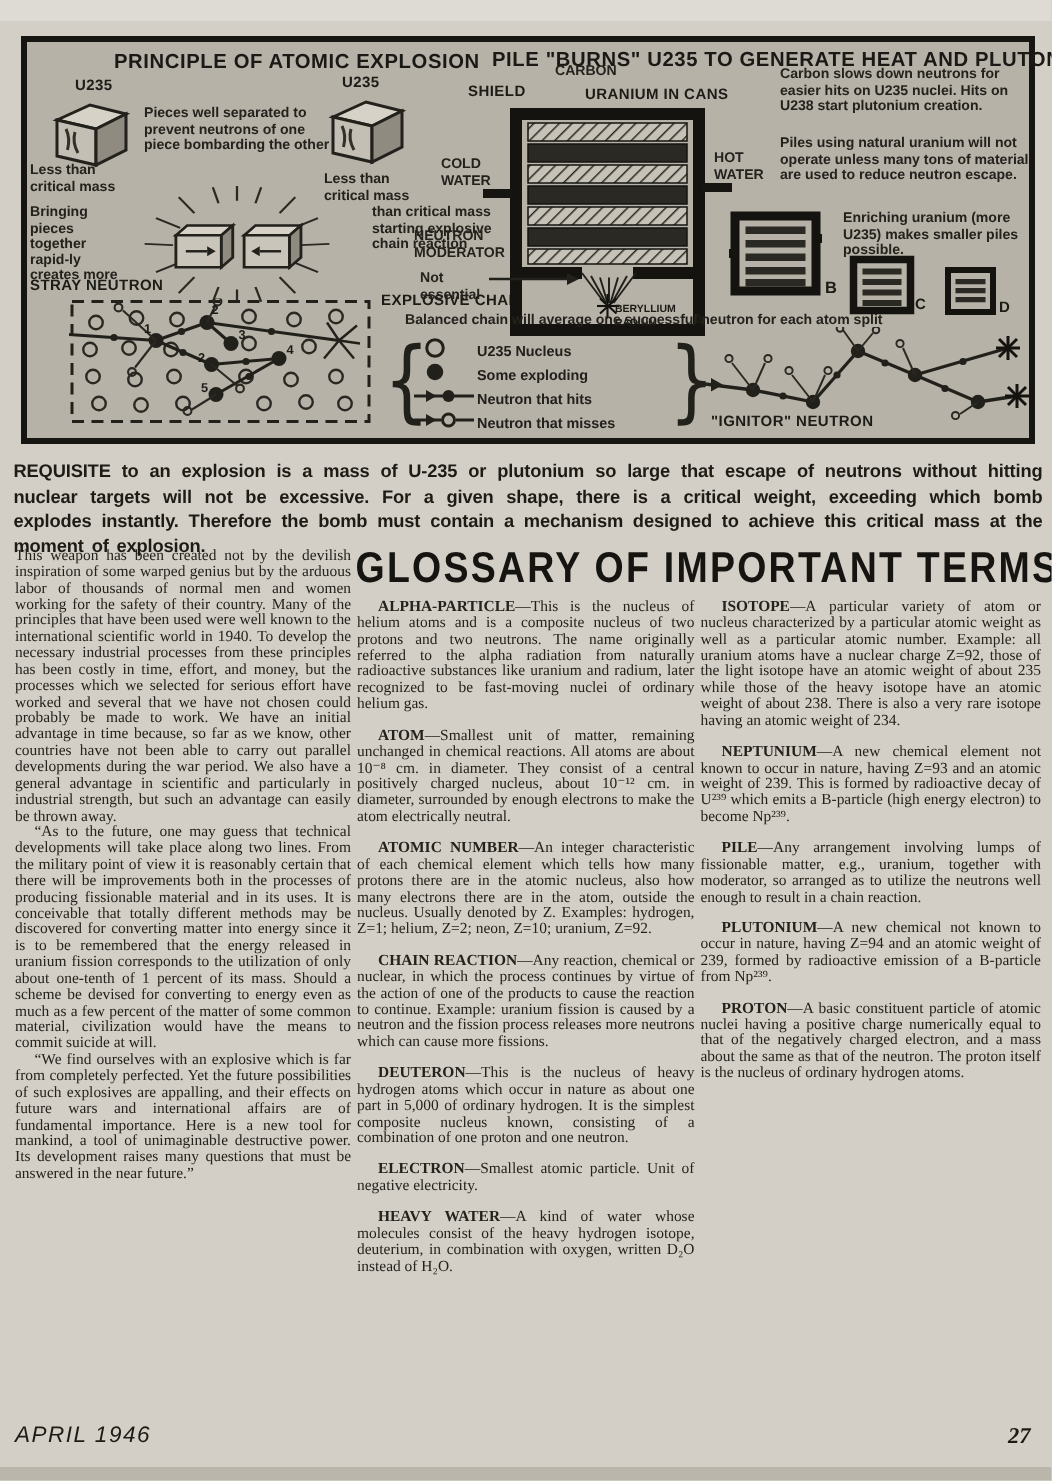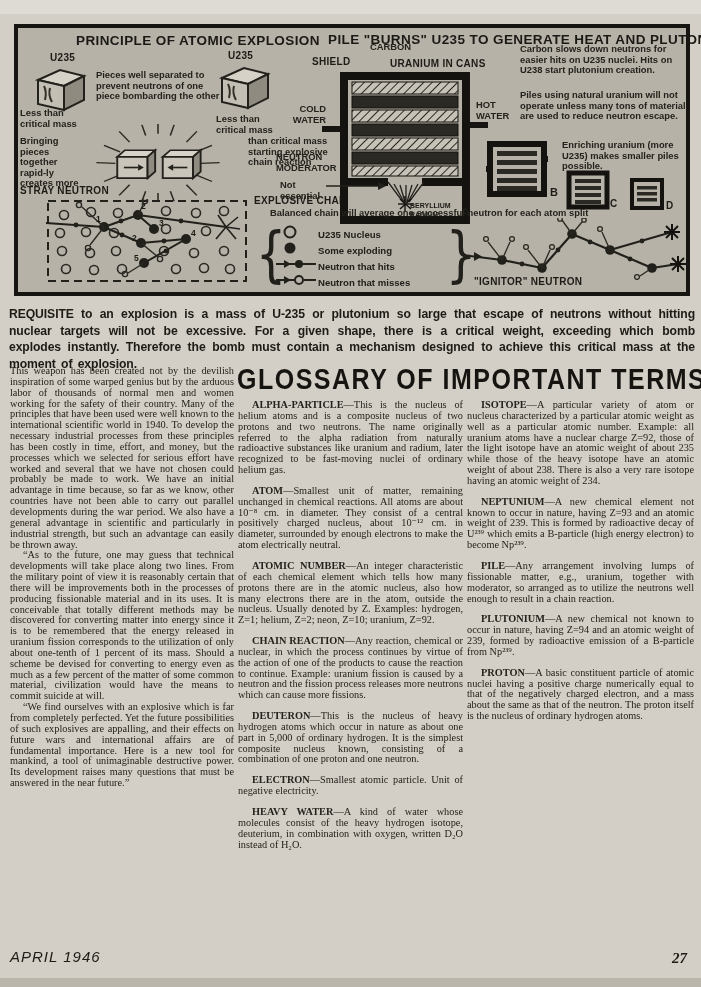--- a/index.html
+++ b/index.html
@@ -257,21 +257,21 @@
       <line x1="65" y1="124" x2="65" y2="140"></line>
         <line x1="58" y1="132" x2="73" y2="132"></line>
       <line x1="60" y1="127" x2="71" y2="137"></line>
         <line x1="60" y1="137" x2="71" y2="127"></line>
     </g>
     <text x="70" y="136" font-size="7">BERYLLIUM</text>
     <text x="70" y="145" font-size="7">RADIUM</text>
   </svg>
   <div class="abs caps" style="left:443px;top:178px;font-size:12px;">A</div>
 
-  <div class="abs note" style="left:260px;top:76px;width:48px;text-align:right;">COLD WATER</div>
+  <div class="abs note" style="left:276px;top:76px;width:48px;">COLD WATER</div>
   <div class="pipe" style="left:304px;top:98px;width:20px;"></div>
   <div class="abs note" style="left:458px;top:72px;width:40px;">HOT WATER</div>
   <div class="pipe" style="left:450px;top:94px;width:20px;"></div>
 
   <div class="abs note" style="left:258px;top:124px;width:64px;">NEUTRON MODERATOR</div>
   <div class="abs note" style="left:262px;top:152px;width:56px;">Not essential</div>
   <svg class="abs" style="left:308px;top:152px;" width="60" height="12" viewBox="0 0 60 12">
     <line x1="0" y1="6" x2="52" y2="6" stroke="#22201b" stroke-width="1.6"></line>
     <polygon points="52,2 60,6 52,10" fill="#22201b"></polygon>
   </svg>

